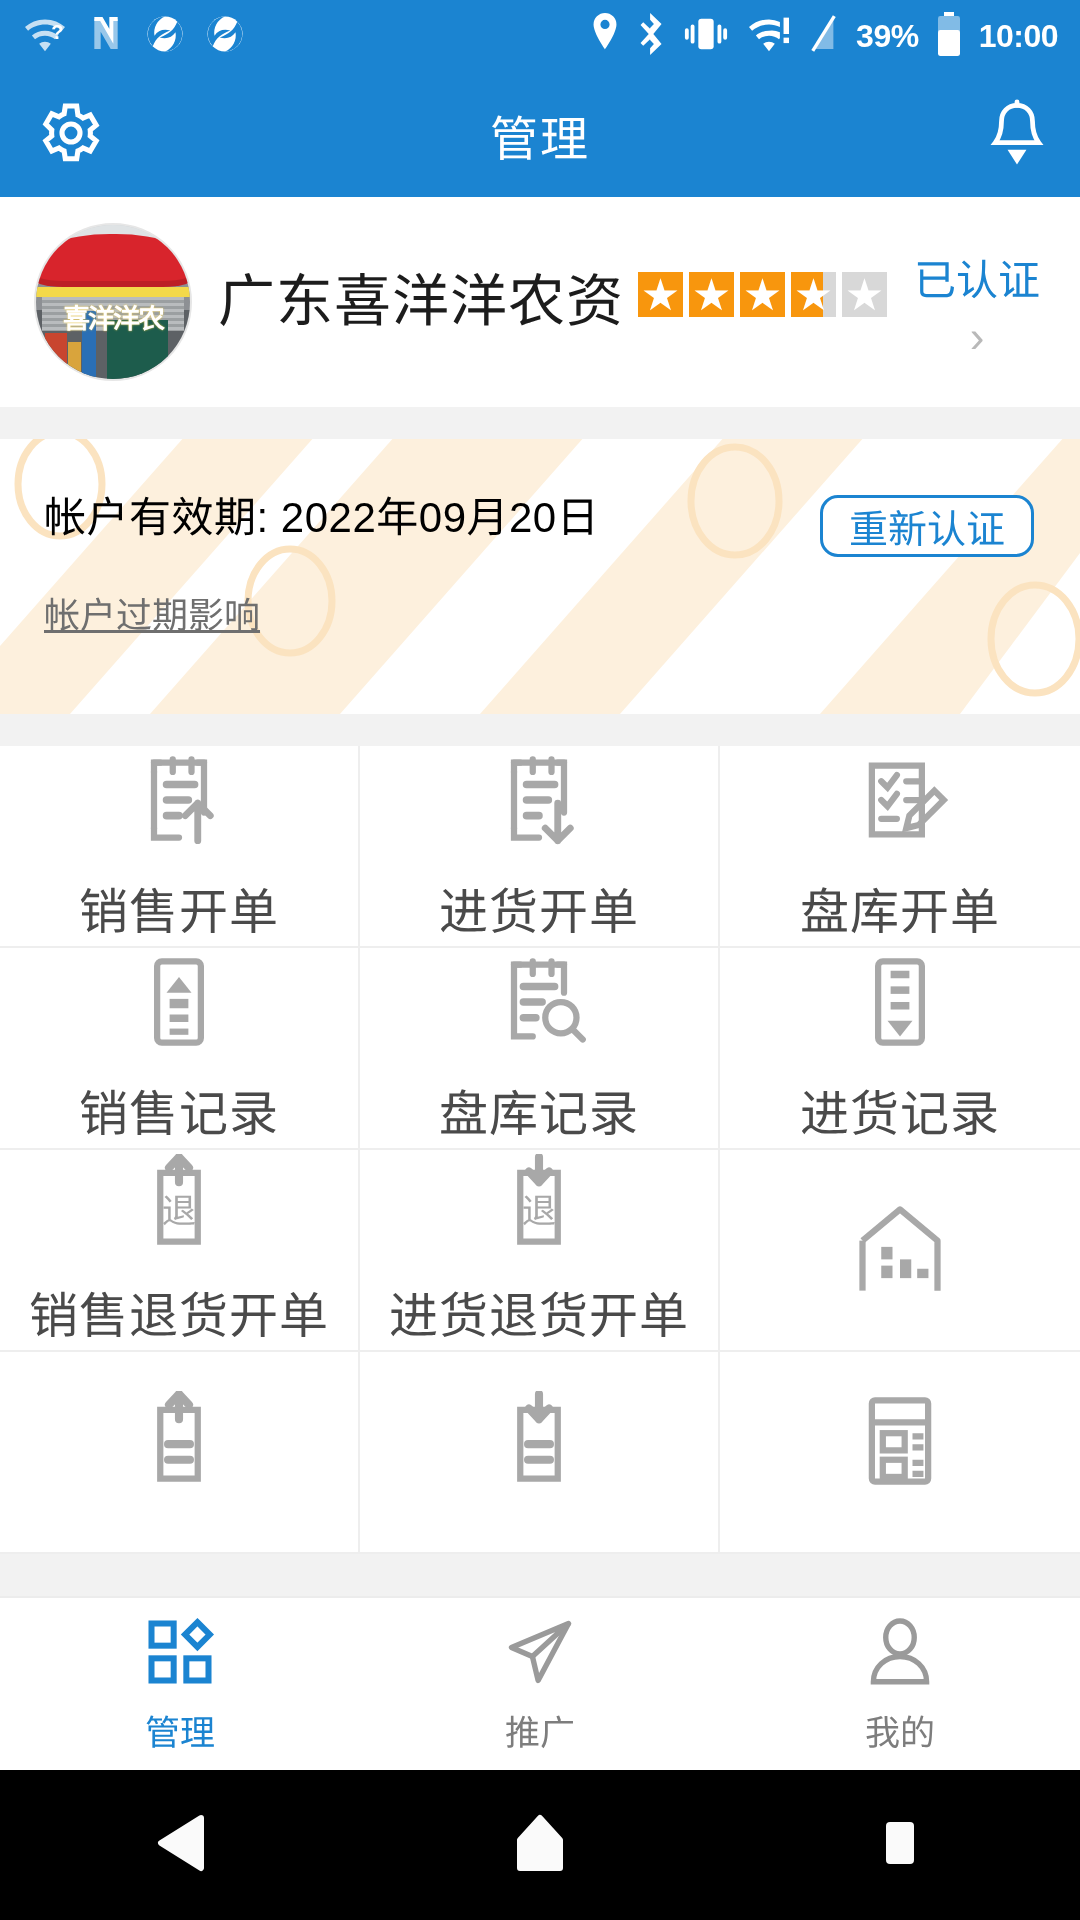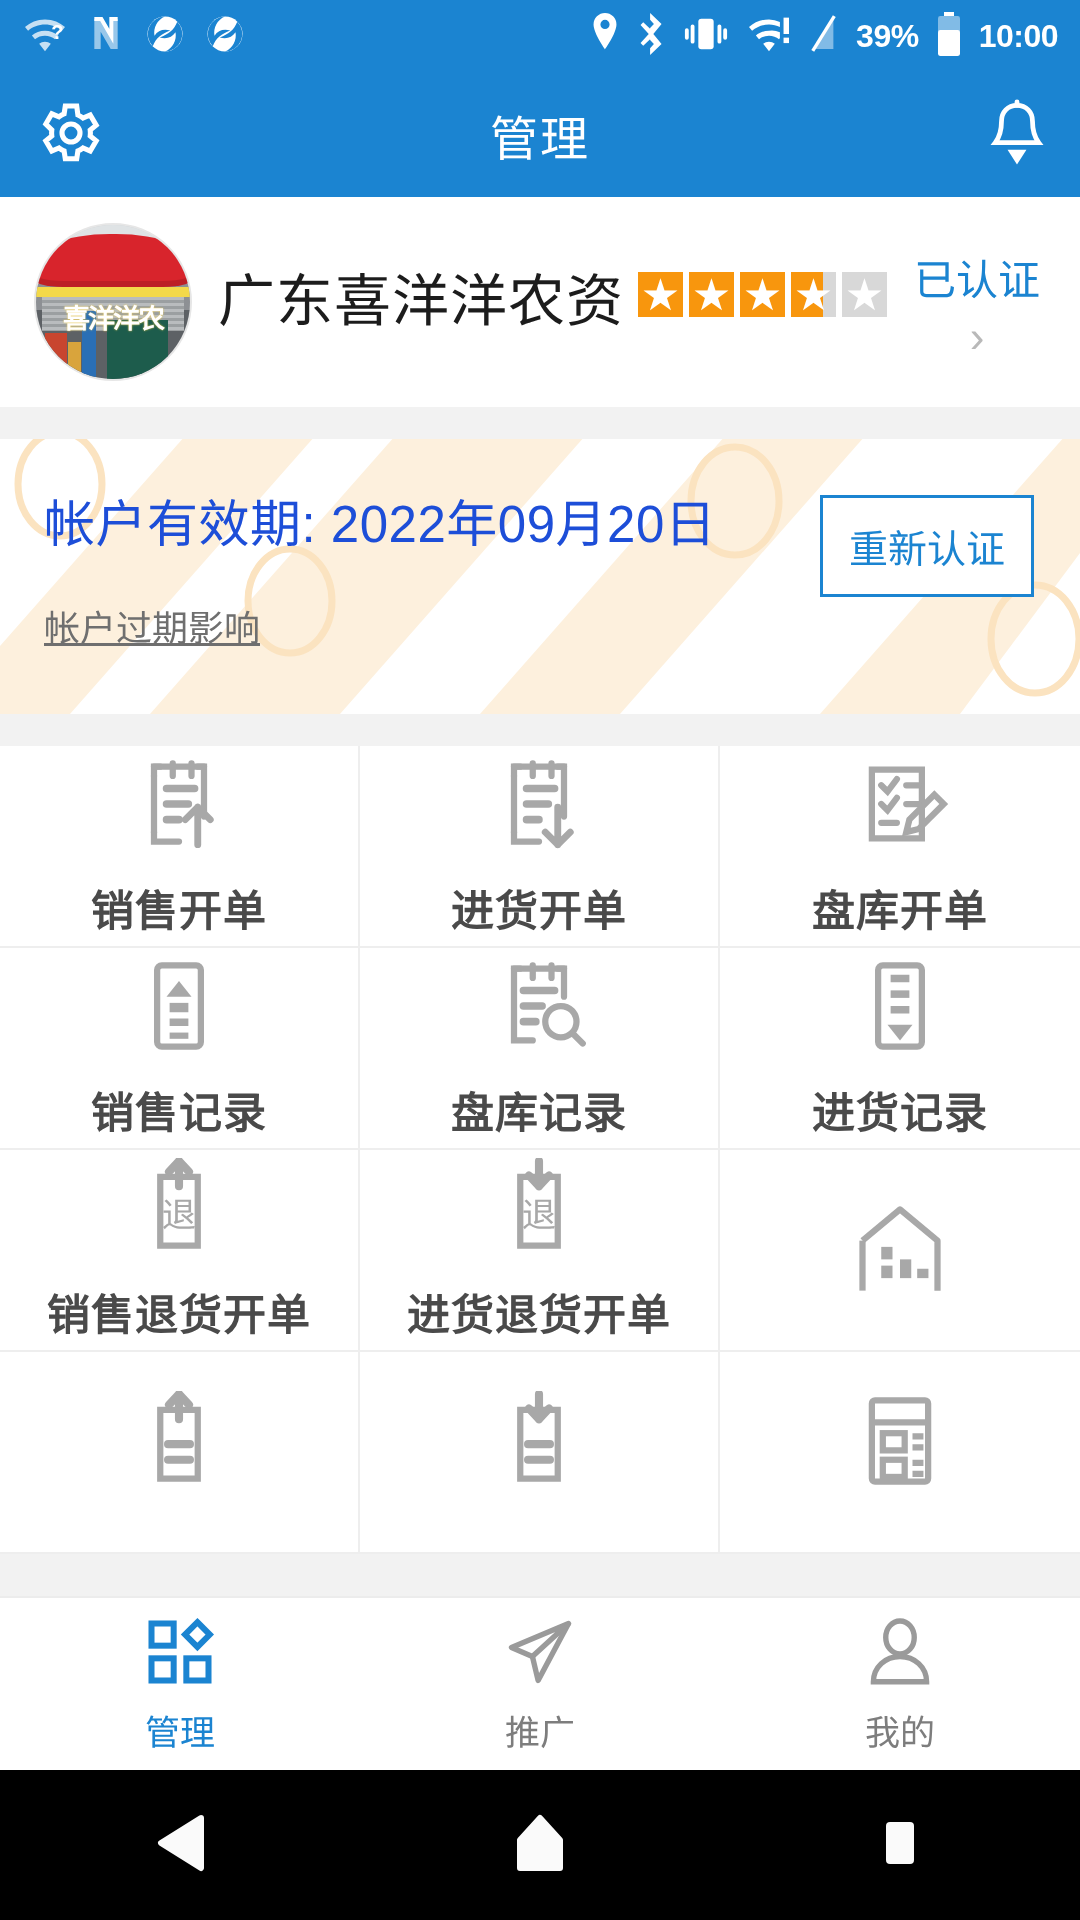--- a/index.html
+++ b/index.html
@@ -80,47 +80,47 @@
   
   .strip { position:absolute; left:0; width:1080px; height:32px; background:#f2f2f2; }
 
   
   .banner {
     position:absolute; top:439px; left:0; width:1080px; height:275px;
     background:#ffffff; overflow:hidden;
   }
   .banner-wm { position:absolute; inset:0; pointer-events:none; }
   .banner-inner { position:relative; z-index:2; padding:44px 40px 0 44px; height:100%; }
-  .expiry { font-size:51px; color:#1d4ed8; letter-spacing:0.5px; }
+  .expiry { font-size:42px; color:#000000; letter-spacing:0.5px; }
   .impact {
     margin-top:42px; font-size:36px; color:#6f6f6f;
     text-decoration:underline; display:inline-block; cursor:pointer;
   }
   .recert {
     position:absolute; right:46px; top:56px; z-index:3;
-    border:3px solid #1b84d1; border-radius:0; background:#fff;
-    color:#1b84d1; font-size:39px; padding:20px 26px; cursor:pointer;
+    border:3px solid #1b84d1; border-radius:18px; background:#fff;
+    color:#1b84d1; font-size:39px; padding:0 26px; cursor:pointer;
     font-family:"Liberation Sans","DejaVu Sans",sans-serif;
   }
 
   
   .grid {
     position:absolute; top:746px; left:0; width:1080px;
     background:#ffffff;
     display:grid; grid-template-columns:repeat(3,1fr);
   }
   .cell {
     height:202px; display:flex; flex-direction:column;
     align-items:center; justify-content:center; gap:22px;
     border-right:2px solid #eeeeee; border-bottom:2px solid #eeeeee;
     cursor:pointer; background:#fff;
   }
   .cell:nth-child(3n) { border-right:none; }
   .cell-icon { height:100px; display:flex; align-items:flex-end; justify-content:center; }
-  .cell-label { font-size:43px; color:#4a4a4a; letter-spacing:1px;font-weight:bold; }
+  .cell-label { font-size:49px; color:#4a4a4a; letter-spacing:1px; }
 
   
   .bottomnav {
     position:absolute; bottom:150px; left:0; width:1080px; height:174px;
     background:#ffffff; border-top:2px solid #ececec;
     display:flex; align-items:center;
   }
   .nav-item {
     flex:1; display:flex; flex-direction:column; align-items:center;
     justify-content:center; gap:10px; cursor:pointer; height:100%;

